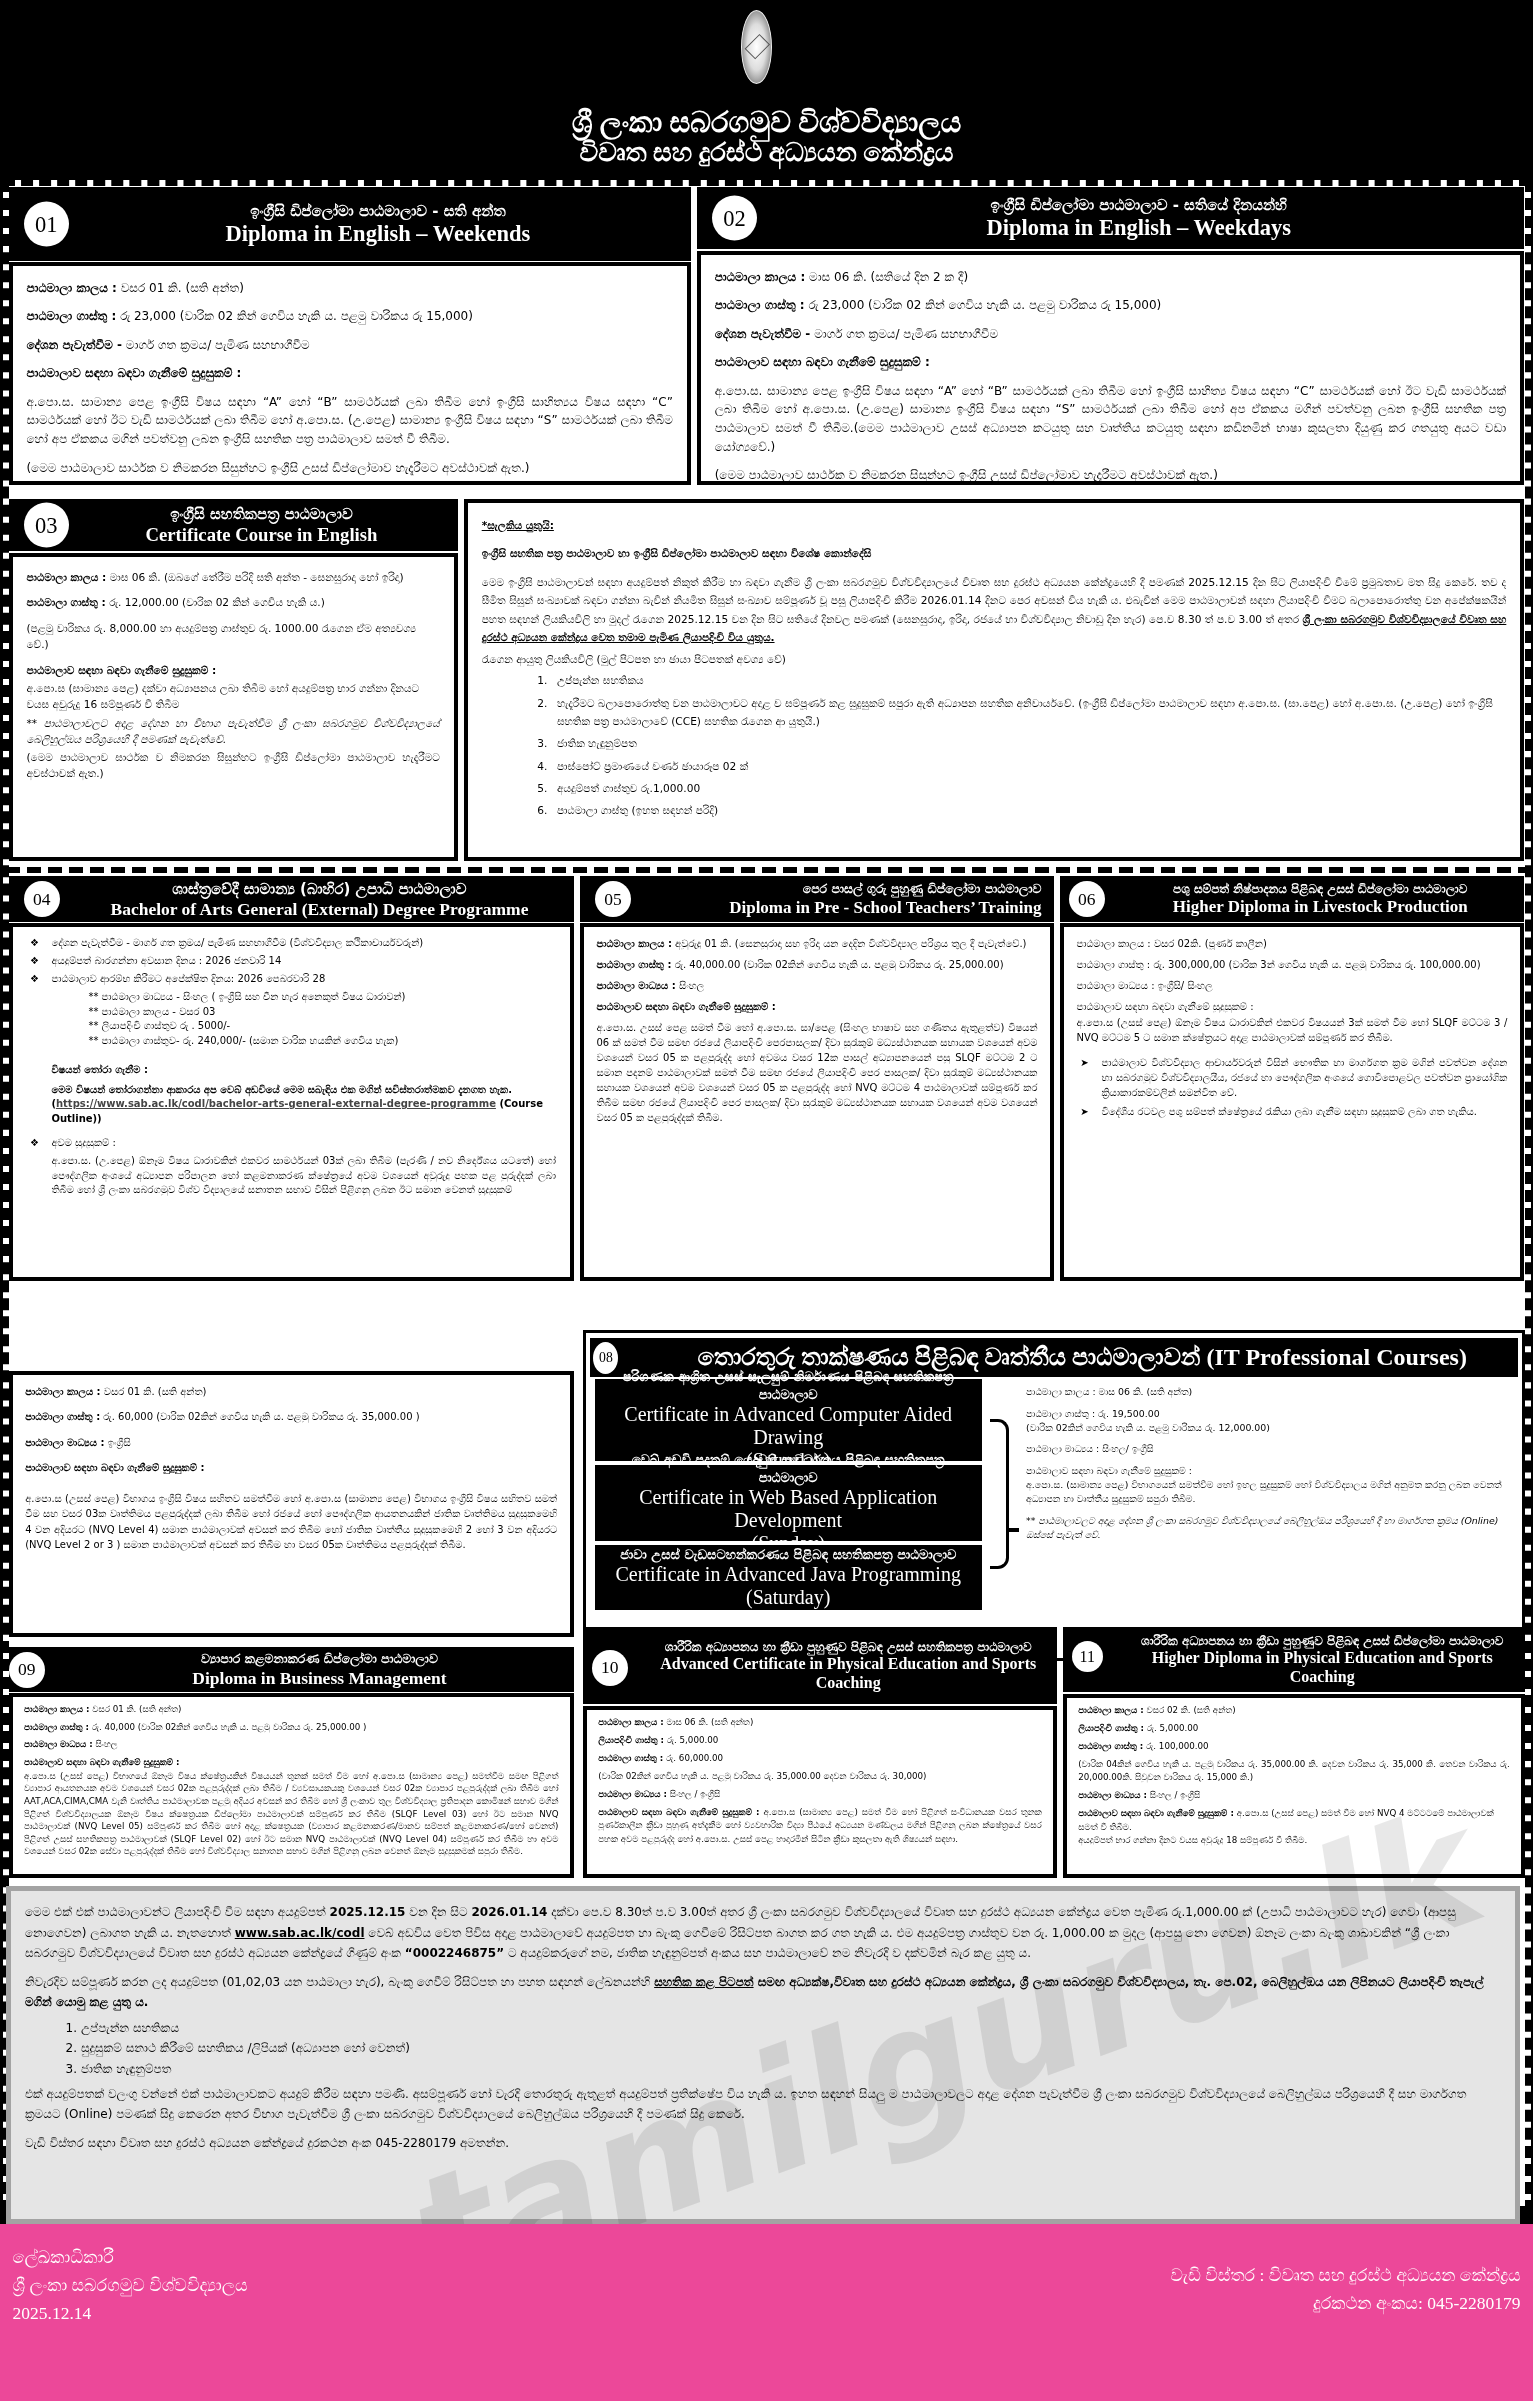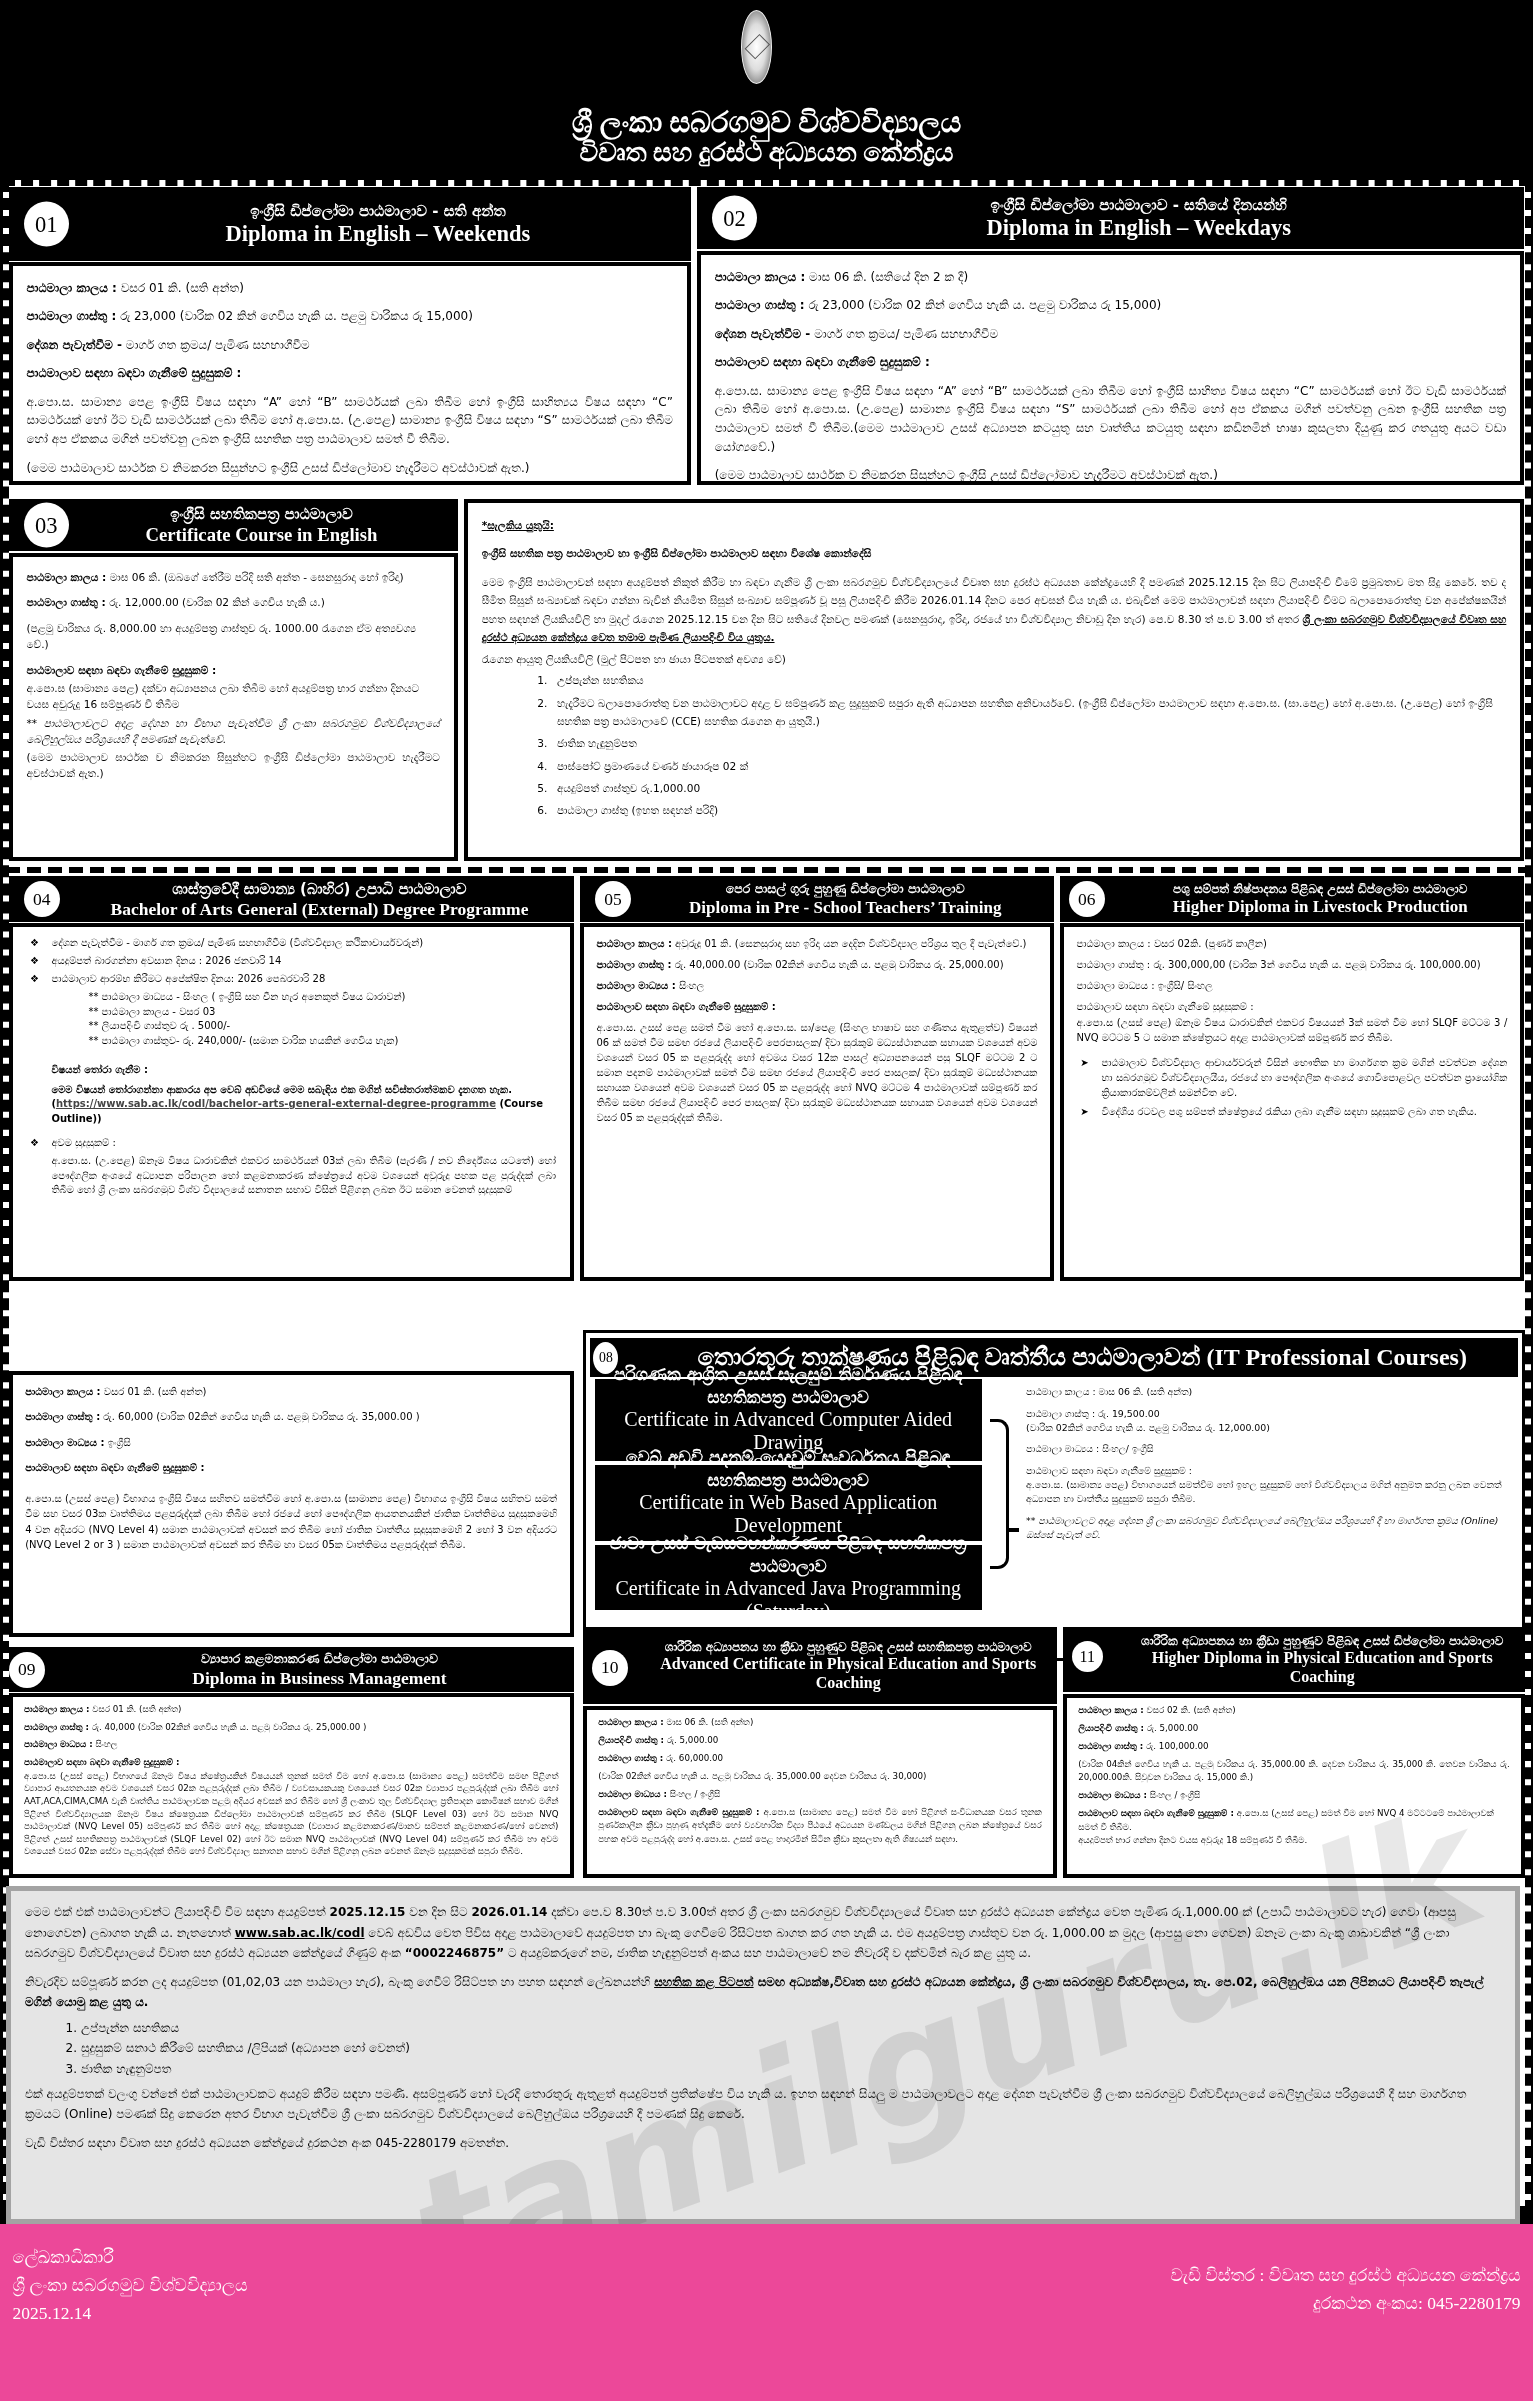--- a/index.html
+++ b/index.html
@@ -29,21 +29,21 @@
   .body li.dia::before { content: "\2756"; position: absolute; left: 3.7px; top: 0; }
   .body li.arr::before { content: "\27A4"; position: absolute; left: 3.7px; top: 0; }
   .body ol { padding-left: 69px; }
   .body ol li { padding-left: 6.2px; list-style: decimal; }
   .sub { padding-left: 62px; }
   a.link { color: #444; text-decoration: underline; font-weight: bold; }
   .u { text-decoration: underline; font-weight: bold; }
   .it { font-style: italic; }
 
   .it8-left { position: absolute; left: 8.7px; width: 387px; background: #000; color: #fff; text-align: center; display: flex; flex-direction: column; justify-content: center; padding: 5px 6.2px; }
-  .it8-left .si { font-size: 17px; }
+  .it8-left .si { font-size: 13px; }
   .it8-left .en { font-size: 20px; font-weight: normal; }
   .brace { position: absolute; left: 404px; top: 172px; width: 18.7px; height: 225px; border: 3.1px solid #000; border-left: none; border-radius: 0 11.2px 11.2px 0; }
   .brace::after { content: ""; position: absolute; right: -13.7px; top: 106px; width: 11.2px; height: 3.7px; background: #000; }
   .it8-right { position: absolute; left: 440px; right: 8.7px; top: 131px; font-size: 12px; line-height: 1.55; font-family: "DejaVu Sans", sans-serif; }
   .it8-right p { margin-bottom: 10px; }
 
   .bottom-note { position: absolute; left: 6.2px; top: 1886px; width: 1514px; height: 338px; background: #e5e5e5; border: 5px solid #a3a3a3; padding: 11.2px 13.7px; font-size: 12px; line-height: 1.7; font-family: "DejaVu Sans", sans-serif; }
   .bottom-note p { margin-bottom: 8.7px; }
   .bottom-note ol { padding-left: 56px; margin-bottom: 5px; }
 
@@ -154,21 +154,21 @@
       <span>මෙම විෂයන් තෝරාගන්නා ආකාරය අප වෙබ් අඩවියේ මෙම සබැඳිය එක මගින් සවිස්තරාත්මකව දැනගත හැක. (</span><a class="link">https://www.sab.ac.lk/codl/bachelor-arts-general-external-degree-programme</a><span> (Course Outline))</span>
     </p>
     <ul>
       <li class="dia">අවම සුදුසුකම් :</li>
     </ul>
     <p style="padding-left:25px;" class="justify">අ.පො.ස. (උ.පෙළ) ඕනෑම විෂය ධාරාවකින් එකවර සාමර්ථයන් 03ක් ලබා තිබීම (පැරණි / නව නිර්දේශය යටතේ) හෝ පෞද්ගලික අංශයේ අධ්‍යාපන පරිපාලන හෝ කළමනාකරණ ක්ෂේත්‍රයේ අවම වශයෙන් අවුරුදු පහක පළ පුරුද්දක් ලබා තිබීම හෝ ශ්‍රී ලංකා සබරගමුව විශ්ව විද්‍යාලයේ සනාතන සභාව විසින් පිළිගනු ලබන ඊට සමාන වෙනත් සුදුසුකම්</p>
   </div>
 </div>
 
 <div class="box" style="left:580px; top:876px; width:474px; height:405px;">
-  <div class="head" style="height:46px;">
+  <div class="head" style="height:46px;align-items:flex-end;">
     <div class="num" style="width:36px;height:36px;font-size:17.5px;">05</div>
     <div class="si" style="font-size:12.5px;">පෙර පාසල් ගුරු පුහුණු ඩිප්ලෝමා පාඨමාලාව</div>
     <div class="en" style="font-size:17px;">Diploma in Pre - School Teachers’ Training</div>
   </div>
   <div class="body" style="top:47px; font-size:10px; line-height:1.5; padding:8.7px 12.5px;">
     <p style="margin-bottom:6.2px;"><span class="lbl">පාඨමාලා කාලය :</span> <span>අවුරුදු 01 කි. (සෙනසුරාදා සහ ඉරිදා යන දෙදින විශ්වවිද්‍යාල පරිශ්‍රය තුල දී පැවැත්වේ.)</span></p>
     <p style="margin-bottom:6.2px;"><span class="lbl">පාඨමාලා ගාස්තු :</span> <span>රු. 40,000.00 (වාරික 02කින් ගෙවිය හැකි ය. පළමු වාරිකය රු. 25,000.00)</span></p>
     <p style="margin-bottom:6.2px;"><span class="lbl">පාඨමාලා මාධ්‍යය :</span> <span>සිංහල</span></p>
     <p style="margin-bottom:6.2px;" class="lbl">පාඨමාලාව සඳහා බඳවා ගැනීමේ සුදුසුකම් :</p>
     <p class="justify">අ.පො.ස. උසස් පෙළ සමත් වීම හෝ අ.පො.ස. සා/පෙළ (සිංහල භාෂාව සහ ගණිතය ඇතුළත්ව) විෂයන් 06 ක් සමත් වීම සමඟ රජයේ ලියාපදිංචි පෙරපාසලක/ දිවා සුරැකුම් මධ්‍යස්ථානයක සහායක වශයෙන් අවම වශයෙන් වසර 05 ක පළපුරුද්ද හෝ අවමය වසර 12ක පාසල් අධ්‍යාපනයෙන් පසු SLQF මට්ටම 2 ට සමාන පදනම් පාඨමාලාවක් සමත් වීම සමඟ රජයේ ලියාපදිංචි පෙර පාසලක/ දිවා සුරැකුම් මධ්‍යස්ථානයක සහායක වශයෙන් අවම වශයෙන් වසර 05 ක පළපුරුද්ද හෝ NVQ මට්ටම 4 පාඨමාලාවක් සම්පූර්ණ කර තිබීම සමඟ රජයේ ලියාපදිංචි පෙර පාසලක/ දිවා සුරැකුම් මධ්‍යස්ථානයක සහායක වශයෙන් අවම වශයෙන් වසර 05 ක පළපුරුද්දක් තිබීම.</p>

